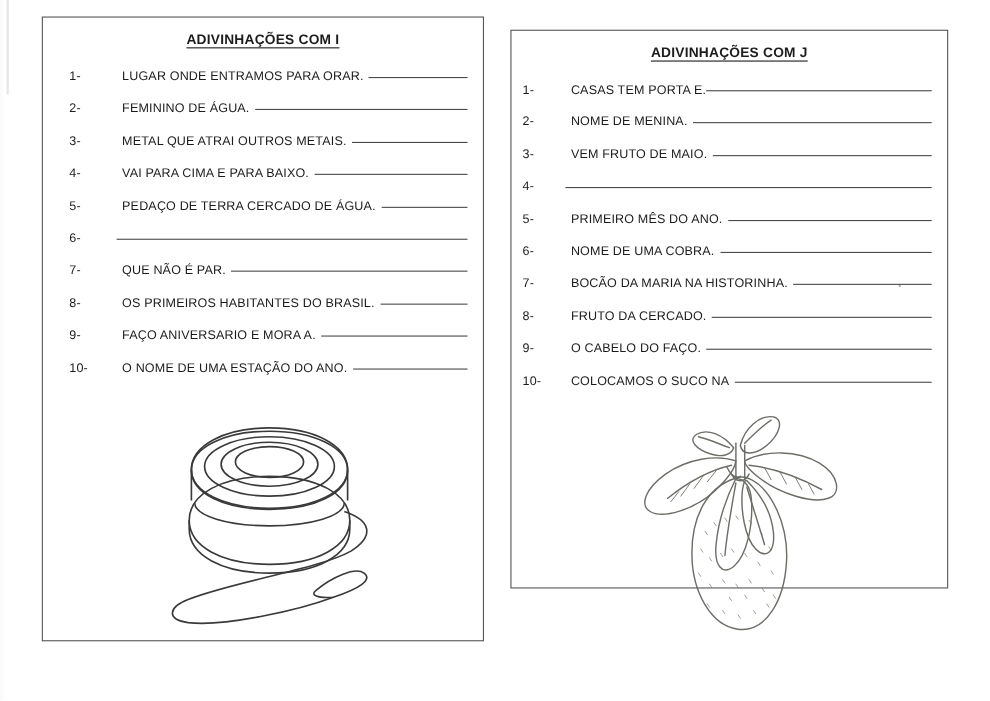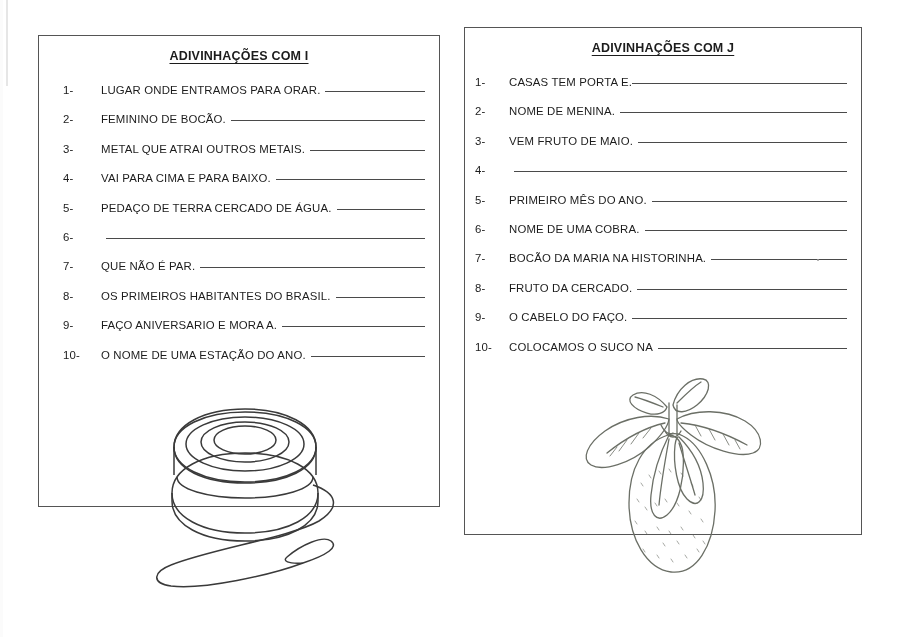--- a/index.html
+++ b/index.html
@@ -34,21 +34,21 @@
     height: 637px;
     background: #fbfbfb;
   }
 
   .worksheet {
     position: absolute;
     border: 1.4px solid #555;
     background: #fff;
     box-sizing: border-box;
   }
-  #panel-left  { left: 38px;  top: 35px; width: 402px; height: 472px; }
+  #panel-left  { left: 38px;  top: 15px; width: 402px; height: 568px; }
   #panel-right { left: 464px; top: 27px; width: 398px; height: 508px; }
 
   .panel-title {
     text-align: center;
     font-size: 12.5px;
     font-weight: bold;
     letter-spacing: 0.2px;
     margin-top: 13px;
     text-decoration: underline;
     text-underline-offset: 3px;
@@ -70,21 +70,21 @@
   #panel-left .riddle-row  { padding-left: 24px; padding-right: 14px; }
   #panel-right .riddle-row { padding-left: 10px; padding-right: 14px; }
 
   .riddle-num {
     flex: 0 0 auto;
     text-align: left;
   }
   #panel-left .riddle-num  { width: 38px; }
   #panel-right .riddle-num { width: 34px; }
 
-  .riddle-text { flex: 0 0 auto; }
+  .riddle-text { flex: 0 0 auto; margin-left: 10px; }
 
   .answer-line {
     flex: 1 1 auto;
     border-bottom: 1.15px solid #4a4a4a;
     margin-left: 5px;
     position: relative;
     top: -2px;
     min-width: 10px;
   }
   
@@ -117,21 +117,21 @@
   <div class="riddle-list">
 
     <div class="riddle-row">
       <span class="riddle-num">1-</span>
       <span class="riddle-text">LUGAR ONDE ENTRAMOS PARA ORAR.</span>
       <span class="answer-line"></span>
     </div>
 
     <div class="riddle-row">
       <span class="riddle-num">2-</span>
-      <span class="riddle-text">FEMININO DE BOCÃO.</span>
+      <span class="riddle-text">FEMININO DE ÁGUA.</span>
       <span class="answer-line"></span>
     </div>
 
     <div class="riddle-row">
       <span class="riddle-num">3-</span>
       <span class="riddle-text">METAL QUE ATRAI OUTROS METAIS.</span>
       <span class="answer-line"></span>
     </div>
 
     <div class="riddle-row">

